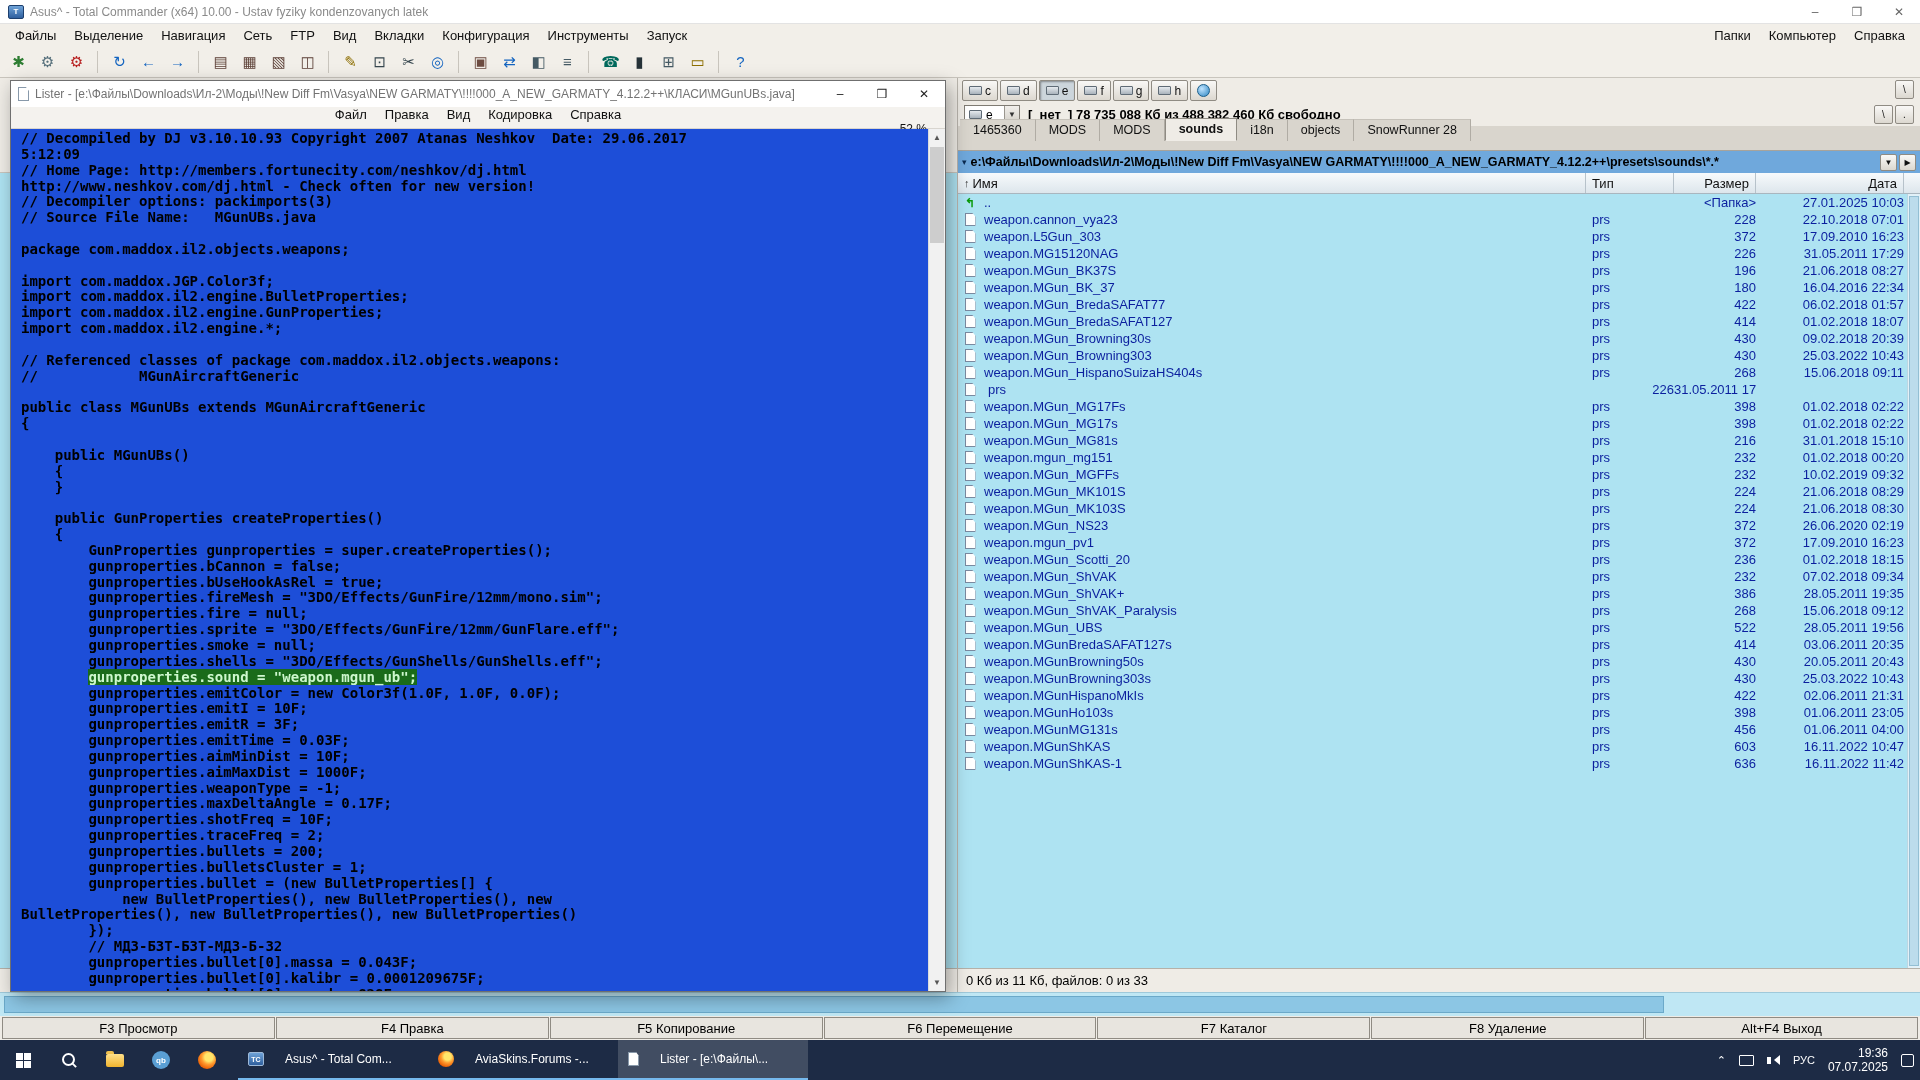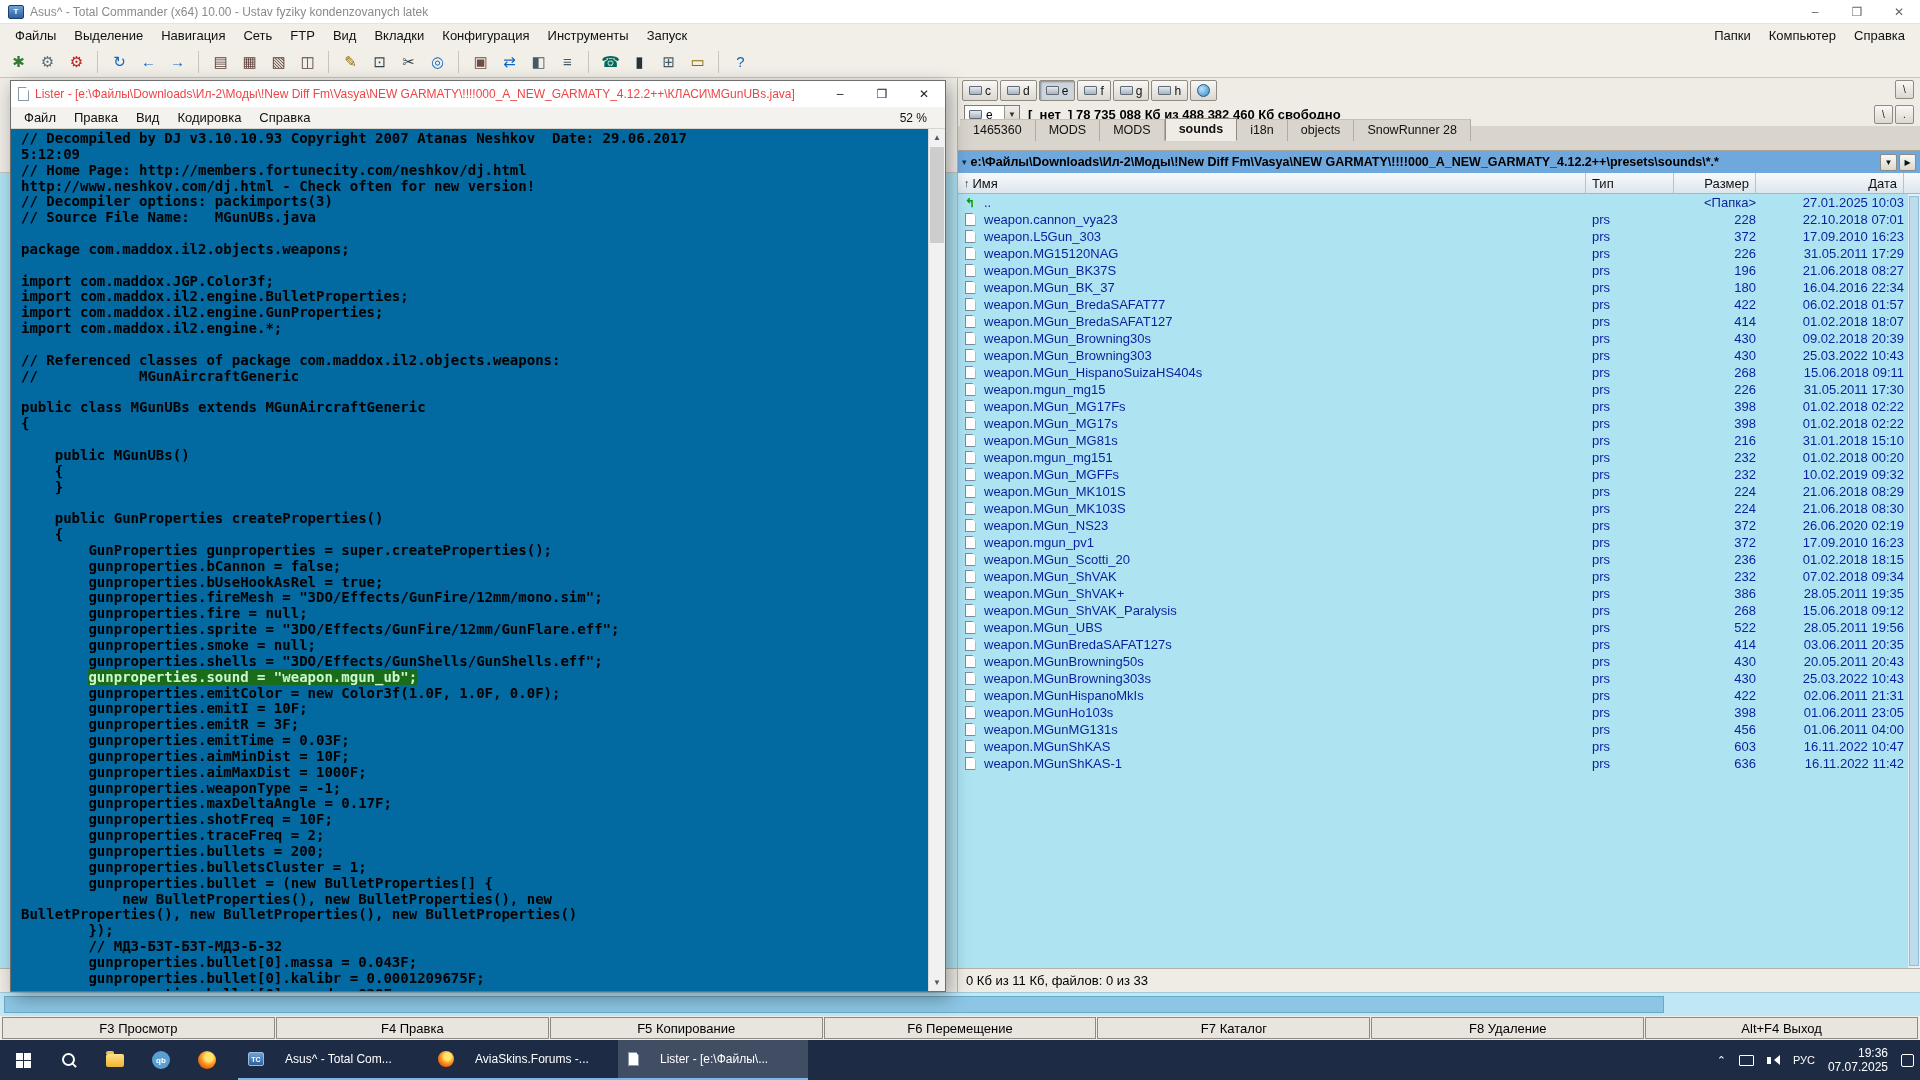--- a/index.html
+++ b/index.html
@@ -77,25 +77,25 @@
   
   .cmdline { position:absolute; left:0; top:992px; width:1920px; height:24px; background:#bfe7f4; border-top:1px solid #9fc9da; }
   .cmd-thumb { position:absolute; left:4px; top:3px; bottom:3px; width:1660px; background:#8cc6e4; border:1px solid #6ba9c9; }
   .funcbar { position:absolute; left:0; top:1016px; width:1920px; height:24px; display:flex; gap:1px; padding:1px 2px; background:#efece6; }
   .func-btn { flex:1; background:#e8e5df; border:1px solid #8f8b83; font-size:13px; color:#000; }
 
   
   #lister-window { position:absolute; left:10px; top:80px; width:936px; height:912px; background:#fff; border:1px solid #6f6f6f; box-shadow:4px 6px 18px rgba(0,0,0,.35); z-index:50; display:flex; flex-direction:column; }
   .ls-titlebar { height:26px; background:#fff; display:flex; align-items:center; padding-left:7px; }
   .page-ico { width:11px; height:14px; background:#fff; border:1px solid #8899aa; clip-path:polygon(0 0,72% 0,100% 28%,100% 100%,0 100%); }
-  .ls-title { font-size:12px; color:#ef4444; margin-left:6px; flex:1; white-space:nowrap; overflow:hidden; }
+  .ls-title { font-size:12px; color:#737373; margin-left:6px; flex:1; white-space:nowrap; overflow:hidden; }
   .ls-titlebar .win-btn { color:#222; }
-  .ls-menubar { height:22px; background:#f4f2ee; border-bottom:1px solid #d8d5cf; display:flex; align-items:center; padding:0 4px; font-size:13px; color:#111; }
+  .ls-menubar { height:22px; background:#f4f2ee; border-bottom:1px solid #d8d5cf; display:flex; align-items:center; padding:0 4px; font-size:13px; color:#111;flex-direction:column; }
   .ls-zoom { margin-left:auto; margin-right:14px; font-size:12px; }
-  .ls-body { flex:1; position:relative; overflow:hidden; background:#0369a1;padding-left:18px; }
+  .ls-body { flex:1; position:relative; overflow:hidden; background:#1d4ed8;padding-left:18px; }
   #code { position:absolute; left:0; top:0; right:17px; padding:2px 0 0 10px; }
   .code-line { height:15.85px; font:700 14px/15.85px "DejaVu Sans Mono",monospace; white-space:pre; color:#000; }
   .code-hl { background:#1a6b1a; color:#cdf7cd; }
   .ls-scrollbar { position:absolute; right:0; top:0; bottom:0; width:17px; background:#f1f1f1; border-left:1px solid #dcdcdc; }
   .ls-arrow { height:17px; display:flex; align-items:center; justify-content:center; font-size:8px; color:#555; }
   .ls-arrow.down { position:absolute; bottom:0; left:0; right:0; }
   .ls-thumb { position:absolute; top:18px; left:1px; right:1px; height:96px; background:#cdcdcd; }
 
   
   #taskbar { position:absolute; left:0; top:1040px; width:1920px; height:40px; background:#1d2b45; display:flex; align-items:stretch; z-index:100; color:#fff; }
@@ -371,21 +371,20 @@
             </div>
             <div class="frow">
               <span class="doc-ico"></span>
               <span class="fname">weapon.MGun_HispanoSuizaHS404s</span>
               <span class="ftype">prs</span>
               <span class="fsize">268</span>
               <span class="fdate">15.06.2018 09:11</span>
             </div>
             <div class="frow">
               <span class="doc-ico"></span>
-              <span class="fname">weapon.mgun_mg15</span>
               <span class="ftype">prs</span>
               <span class="fsize">226</span>
               <span class="fdate">31.05.2011 17:30</span>
             </div>
             <div class="frow">
               <span class="doc-ico"></span>
               <span class="fname">weapon.MGun_MG17Fs</span>
               <span class="ftype">prs</span>
               <span class="fsize">398</span>
               <span class="fdate">01.02.2018 02:22</span>

